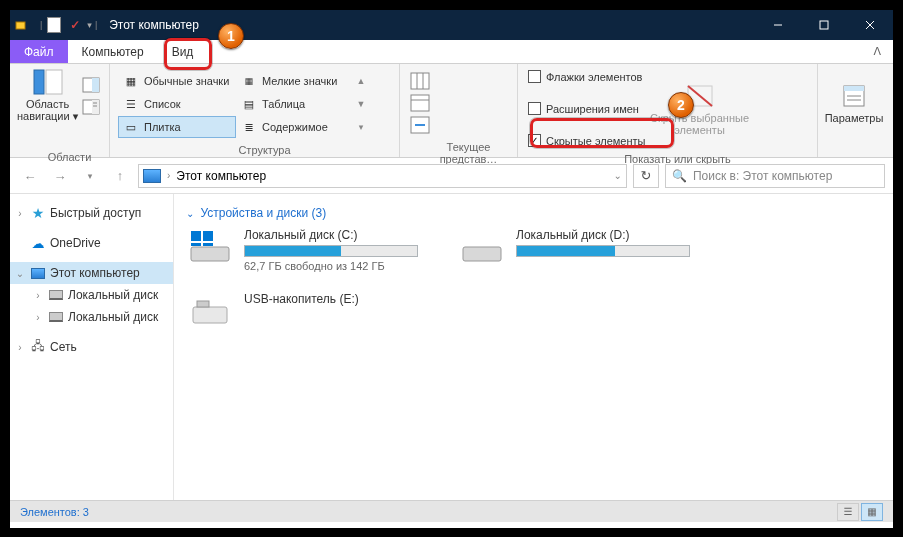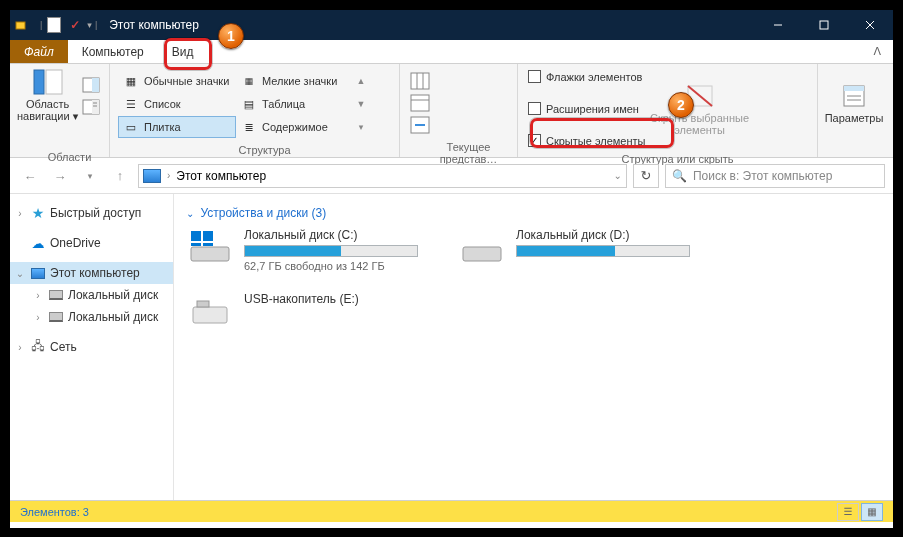--- a/index.html
+++ b/index.html
@@ -14,21 +14,21 @@
 .page-icon { width:14px; height:16px; background:#fff; border:1px solid #888; }
 .red-check { color:#d04040; font-size:12px; font-weight:bold; }
 .title-text { flex:1; padding-left:6px; }
 .caption { margin-left:auto; display:flex; }
 .cap-btn { width:46px; height:30px; display:flex; align-items:center; justify-content:center; font-size:11px; }
 .cap-btn svg { stroke:#fff; stroke-width:1; fill:none; }
 
 
 .menu { height:24px; background:#fff; border-bottom:1px solid #d0d0d0; display:flex; align-items:stretch; }
 .menu-tab { padding:0 14px; display:flex; align-items:center; font-size:12px; color:#333; cursor:pointer; position:relative; }
-.menu-file { background:#a16207; color:#fff;font-style:italic; }
+.menu-file { background:#8b5cf6; color:#fff; }
 .menu-tab.active { background:#fff; }
 .menu-caret { margin-left:auto; padding:0 12px; display:flex; align-items:center; color:#666; font-size:11px; }
 
 
 .ribbon { height:94px; background:#f5f5f5; border-bottom:1px solid #d0d0d0; display:flex; }
 .rgroup { border-right:1px solid #d8d8d8; display:flex; flex-direction:column; }
 .rgroup-body { flex:1; display:flex; align-items:center; padding:4px 6px; }
 .rgroup-label { height:16px; font-size:11px; color:#666; text-align:center; padding-bottom:1px;padding-left:20px; }
 .rbig { display:flex; flex-direction:column; align-items:center; width:64px; font-size:11px; color:#333; text-align:center; gap:2px; }
 .rbig-icon { width:32px; height:28px; }
@@ -66,21 +66,21 @@
 .drives { display:flex; flex-wrap:wrap; gap:20px 40px; }
 .drive { width:232px; display:flex; gap:10px; }
 .drive-icon { width:48px; height:40px; display:flex; align-items:center; justify-content:center; }
 .drive-info { flex:1; font-size:12px; }
 .drive-name { color:#333; margin-bottom:3px; }
 .progress { height:12px; border:1px solid #aeb4b8; background:#eaeaea; margin-bottom:3px; position:relative; }
 .progress-fill { position:absolute; top:0; left:0; height:100%; background:#26a0da; }
 .drive-free { font-size:11px; color:#666; }
 
 
-.status { height:22px; border-top:1px solid #d0d0d0; background:#fde047; display:flex; align-items:center; padding:0 10px; font-size:11px; color:#1e6fcf; }
+.status { height:22px; border-top:1px solid #d0d0d0; background:#e5e5e5; display:flex; align-items:center; padding:0 10px; font-size:11px; color:#1e6fcf; }
 .view-toggle { margin-left:auto; display:flex; gap:2px; }
 .vt-btn { width:22px; height:18px; border:1px solid #ccc; display:flex; align-items:center; justify-content:center; font-size:10px; color:#666; }
 .vt-btn.active { background:#cde6f7; border-color:#7fb4e0; }
 
 
 .annot { position:absolute; border:3px solid #d22; border-radius:7px; pointer-events:none; z-index:50; box-shadow:0 0 0 1px rgba(0,0,0,0.2); }
 .badge { position:absolute; width:26px; height:26px; border-radius:50%; background:radial-gradient(circle at 35% 30%, #ffb060, #e06000 70%); border:1px solid #803000; color:#fff; font-weight:bold; font-size:14px; display:flex; align-items:center; justify-content:center; z-index:60; box-shadow:0 1px 2px rgba(0,0,0,0.5); }
 
 .star{color:#2a9fd6;font-size:14px;}
 .cloud{color:#0078d4;font-size:13px;}
@@ -242,21 +242,21 @@
             </div>
         </div>
         <div class="rbig" style="width:100px;color:#999;">
           <svg class="rbig-icon" viewBox="0 0 32 28">
               <rect x="4" y="4" width="24" height="20" fill="#f5f5f5" stroke="#ccc"></rect>
               <line x1="4" y1="4" x2="28" y2="24" stroke="#d04040" stroke-width="2"></line>
             </svg>
           <span>Скрыть выбранные элементы</span>
         </div>
       </div>
-      <div class="rgroup-label">Структура или скрыть</div>
+      <div class="rgroup-label">Показать или скрыть</div>
     </div>
 
     <div class="rgroup" style="width:72px;border-right:none;">
       <div class="rgroup-body">
         <div class="rbig">
           <svg class="rbig-icon" viewBox="0 0 32 28">
               <rect x="6" y="4" width="20" height="20" fill="#fff" stroke="#888"></rect>
               <rect x="6" y="4" width="20" height="5" fill="#cde6f7"></rect>
               <line x1="9" y1="14" x2="23" y2="14" stroke="#888"></line>
               <line x1="9" y1="18" x2="23" y2="18" stroke="#888"></line>

